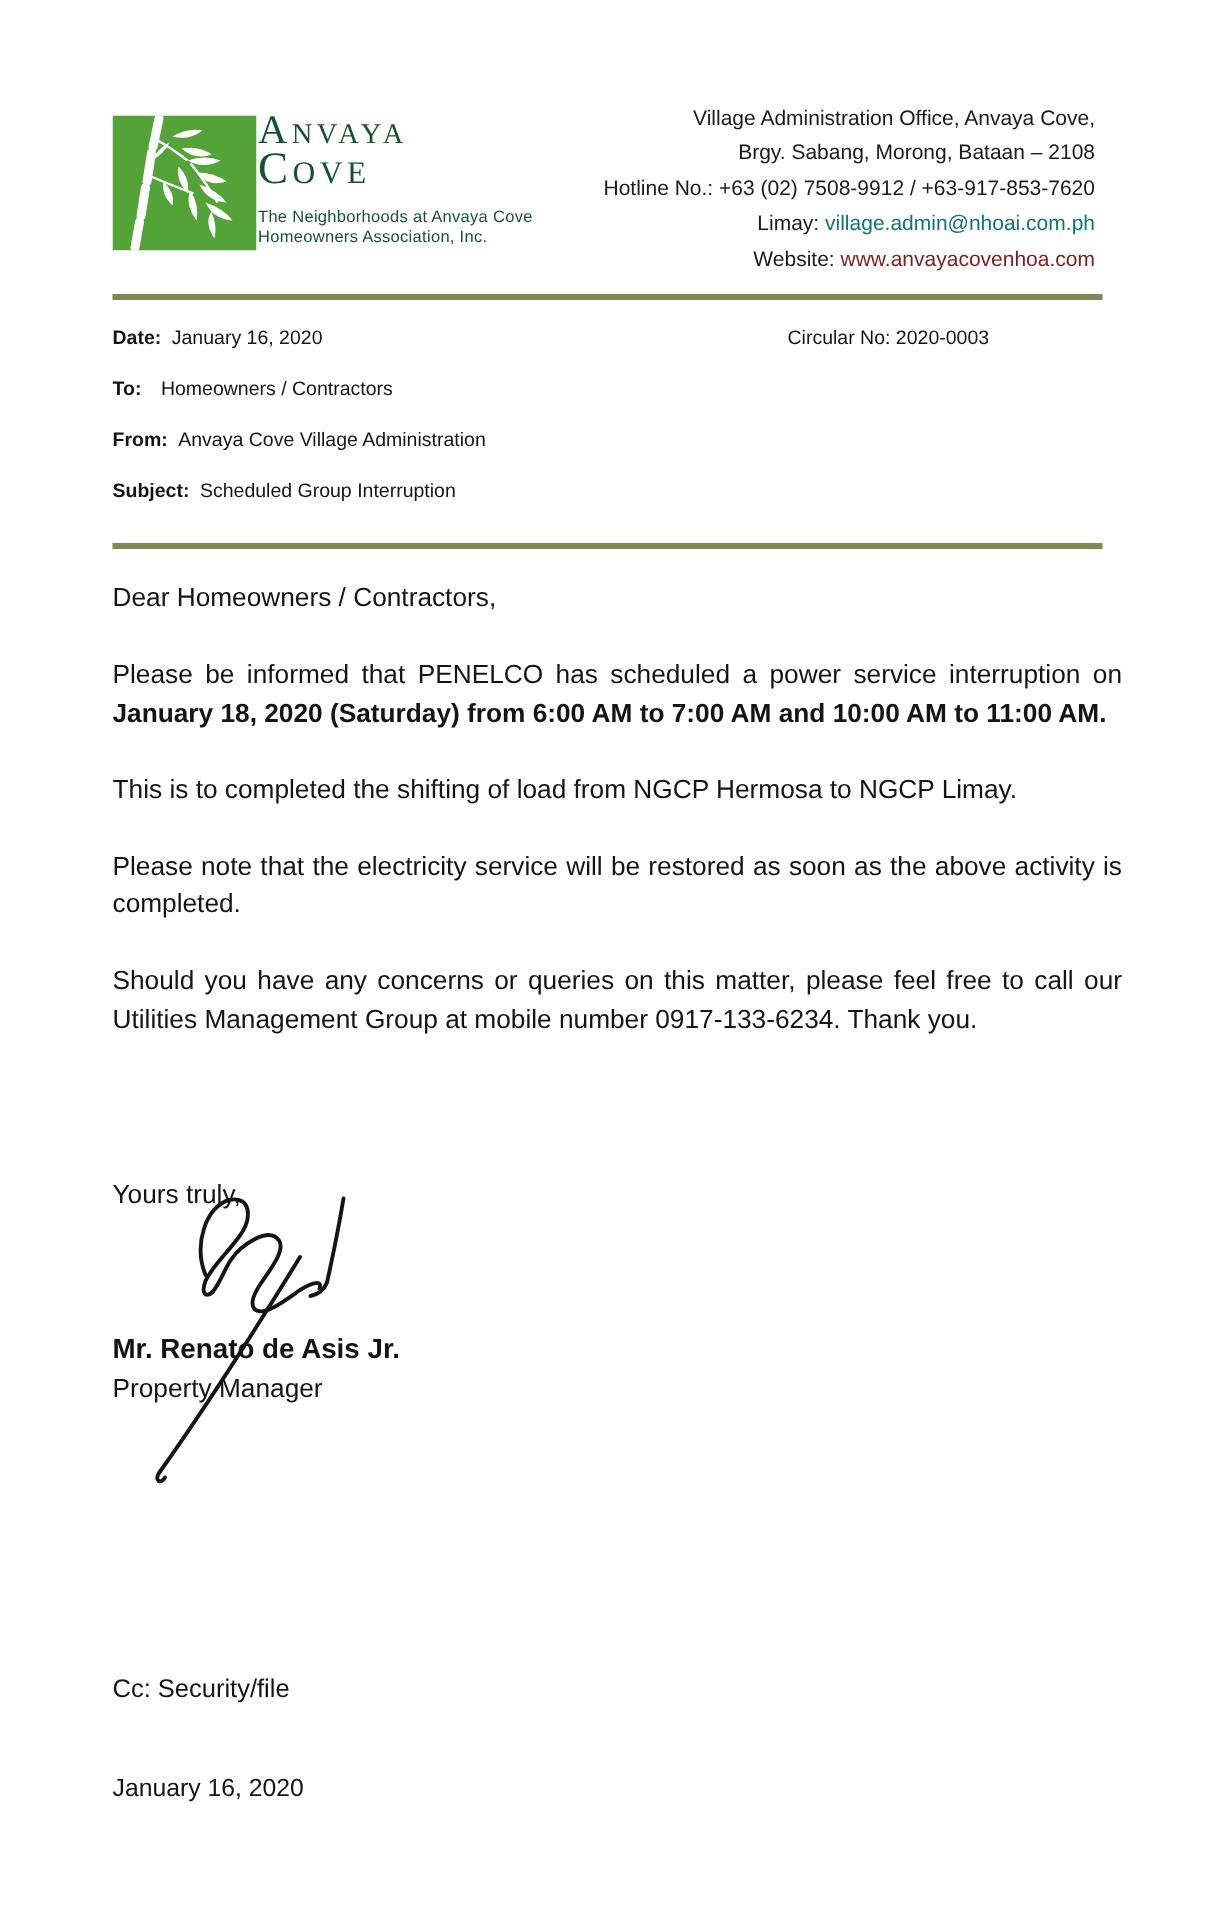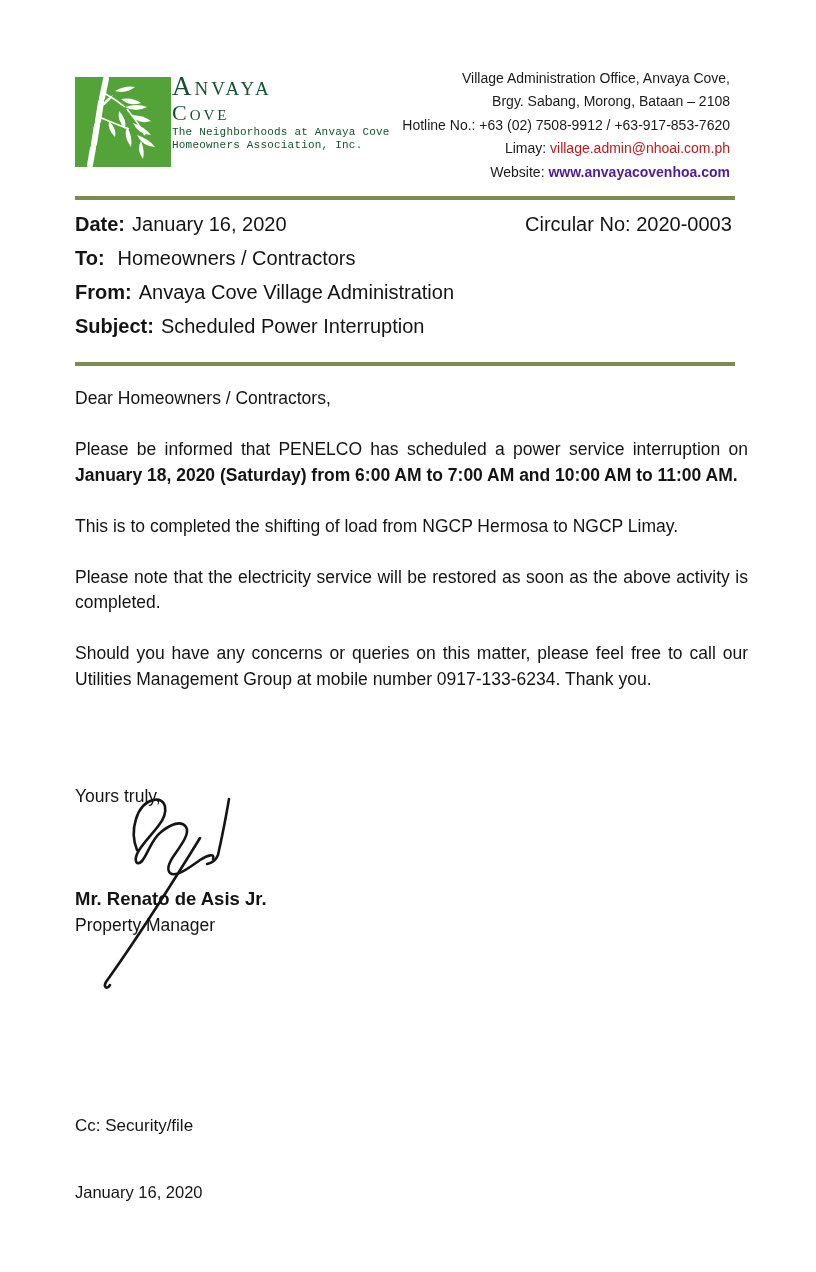--- a/index.html
+++ b/index.html
@@ -22,44 +22,44 @@
   }
   .logo-text { position: absolute; left: 172px; top: 72px; color: #8e6b46; }
   .logo-line1 {
     font-family: "Liberation Serif", serif;
     font-variant: small-caps;
     font-size: 27px; line-height: 28px; letter-spacing: 3px;
   }
   .logo-line2 {
     font-family: "Liberation Serif", serif;
     font-variant: small-caps;
-    font-size: 22px; line-height: 26px; letter-spacing: 3px;
+    font-size: 30px; line-height: 26px; letter-spacing: 3px;
   }
   .logo-tagline {
-    font-family: Liberation Mono, monospace;
-    font-size: 11px; line-height: 12.5px; margin-top: 0;
+    font-family: Liberation Sans, sans-serif;
+    font-size: 11px; line-height: 12.5px; margin-top: 13px;
     letter-spacing: 0.2px;
   }
   .contact {
     position: absolute; top: 67px; right: 86px;
     text-align: right;
     font-size: 14px; line-height: 23.4px;
     color: #1a1a1a;
   }
   .contact .green-link { text-decoration: none; cursor: pointer; }
 
   
   .rule {
     position: absolute; left: 75px; width: 660px; height: 4px;
   }
   .rule1 { top: 196px; }
   .rule2 { top: 362px; }
 
   
-  .meta { position: absolute; left: 75px; top: 215px; width: 660px; font-size: 20px; }
+  .meta { position: absolute; left: 75px; top: 215px; width: 660px; font-size: 13px; }
   .meta-row { position: relative; margin-bottom: 15px; line-height: 19px; }
   .meta-label { font-weight: bold; margin-right: 7px; }
   .meta-label-to { margin-right: 13px; }
   .circular-no { position: absolute; left: 450px; top: 0; font-weight: normal; }
 
   
   .body-block {
     position: absolute; left: 75px; top: 386px; width: 673px;
     font-size: 17.5px; line-height: 25.5px;
   }
@@ -118,39 +118,39 @@
     <div class="logo-tagline">
       <div>The Neighborhoods at Anvaya Cove</div>
       <div>Homeowners Association, Inc.</div>
     </div>
   </div>
 
   <div class="contact">
     <div>Village Administration Office, Anvaya Cove,</div>
     <div>Brgy. Sabang, Morong, Bataan – 2108</div>
     <div>Hotline No.: +63 (02) 7508-9912 / +63-917-853-7620</div>
-    <div><span>Limay: </span><span class="green-link" style="color: #b91c1c;">village.admin@nhoai.com.ph</span></div>
-    <div><span>Website: </span><span class="green-link" style="color: #4c1d95; font-weight: bold;">www.anvayacovenhoa.com</span></div>
+    <div><span>Limay: </span><span class="green-link" style="color: #0f766e;">village.admin@nhoai.com.ph</span></div>
+    <div><span>Website: </span><span class="green-link" style="color: #7f1d1d;">www.anvayacovenhoa.com</span></div>
   </div>
 
   <div class="rule rule1" style="background: rgb(122, 140, 80);"></div>
 
   <div class="meta">
     <div class="meta-row">
       <span class="meta-label">Date:</span><span>January 16, 2020</span>
       <span class="circular-no">Circular No: 2020-0003</span>
     </div>
     <div class="meta-row">
       <span class="meta-label meta-label-to">To:</span><span>Homeowners / Contractors</span>
     </div>
     <div class="meta-row">
       <span class="meta-label">From:</span><span>Anvaya Cove Village Administration</span>
     </div>
     <div class="meta-row">
-      <span class="meta-label">Subject:</span><span>Scheduled Power Interruption</span>
+      <span class="meta-label">Subject:</span><span>Scheduled Group Interruption</span>
     </div>
   </div>
 
   <div class="rule rule2" style="background: rgb(122, 140, 80);"></div>
 
   <div class="body-block">
     <p>Dear Homeowners / Contractors,</p>
     <p class="jst"><span>Please be informed that PENELCO has scheduled a power service interruption on </span><b>January 18, 2020 (Saturday) from 6:00 AM to 7:00 AM and 10:00 AM to 11:00 AM.</b></p>
     <p>This is to completed the shifting of load from NGCP Hermosa to NGCP Limay.</p>
     <p class="jst">Please note that the electricity service will be restored as soon as the above activity is completed.</p>

